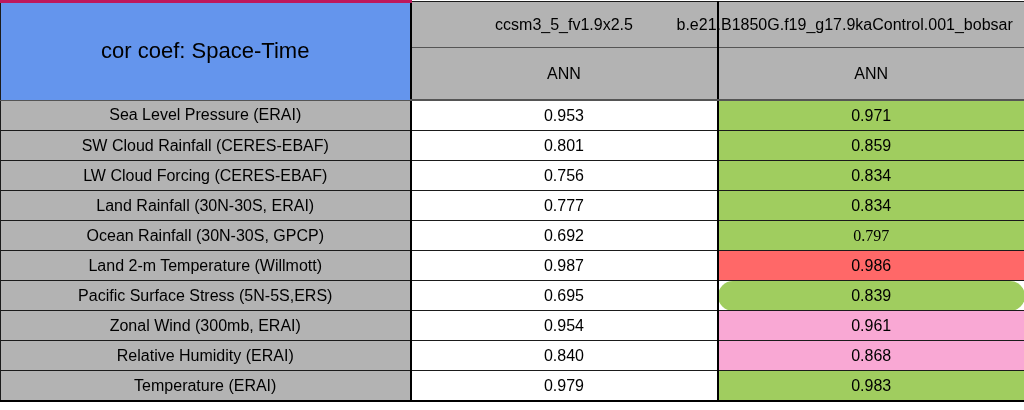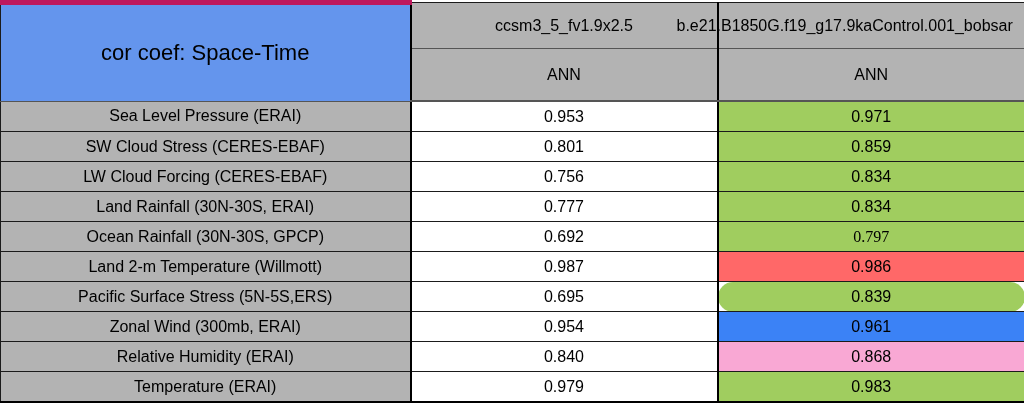--- a/index.html
+++ b/index.html
@@ -29,21 +29,21 @@
   col.c2 { width: 307px; }
   col.c3 { width: 307px; }
 
   td.c2, td.c3 { border-left: 2px solid #000; }
 
   
   td.title-cell {
     height: 98px;
     font-size: 22px;
     border-bottom: 2px solid #555;
-    border-top: 5px solid #be185d;
+    border-top: 3px solid #be185d;
   }
   tr.model-row td {
     height: 45px;
     background: #b3b3b3;
     border-bottom: 1px solid #555;
   }
   tr.season-row td {
     height: 51px;
     background: #b3b3b3;
     border-bottom: 2px solid #555;
@@ -88,21 +88,21 @@
     <td class="c2">ANN</td>
     <td class="c3">ANN</td>
   </tr>
 
   <tr class="data-row">
     <td class="label-cell">Sea Level Pressure (ERAI)</td>
     <td class="c2 val1-cell">0.953</td>
     <td class="c3" style="background-color: rgb(160, 205, 95);">0.971</td>
   </tr>
   <tr class="data-row">
-    <td class="label-cell">SW Cloud Stress (CERES-EBAF)</td>
+    <td class="label-cell">SW Cloud Rainfall (CERES-EBAF)</td>
     <td class="c2 val1-cell">0.801</td>
     <td class="c3" style="background-color: rgb(160, 205, 95);">0.859</td>
   </tr>
   <tr class="data-row">
     <td class="label-cell">LW Cloud Forcing (CERES-EBAF)</td>
     <td class="c2 val1-cell">0.756</td>
     <td class="c3" style="background-color: rgb(160, 205, 95);">0.834</td>
   </tr>
   <tr class="data-row">
     <td class="label-cell">Land Rainfall (30N-30S, ERAI)</td>
@@ -120,21 +120,21 @@
     <td class="c3" style="background-color: rgb(255, 104, 104);">0.986</td>
   </tr>
   <tr class="data-row">
     <td class="label-cell">Pacific Surface Stress (5N-5S,ERS)</td>
     <td class="c2 val1-cell">0.695</td>
     <td class="c3" style="background-color: rgb(160, 205, 95); border-radius: 15px;">0.839</td>
   </tr>
   <tr class="data-row">
     <td class="label-cell">Zonal Wind (300mb, ERAI)</td>
     <td class="c2 val1-cell">0.954</td>
-    <td class="c3" style="background-color: #3b82f6;">0.961</td>
+    <td class="c3" style="background-color: #f9a8d4;">0.961</td>
   </tr>
   <tr class="data-row">
     <td class="label-cell">Relative Humidity (ERAI)</td>
     <td class="c2 val1-cell">0.840</td>
     <td class="c3" style="background-color: #f9a8d4;">0.868</td>
   </tr>
   <tr class="data-row">
     <td class="label-cell">Temperature (ERAI)</td>
     <td class="c2 val1-cell">0.979</td>
     <td class="c3" style="background-color: rgb(160, 205, 95);">0.983</td>

